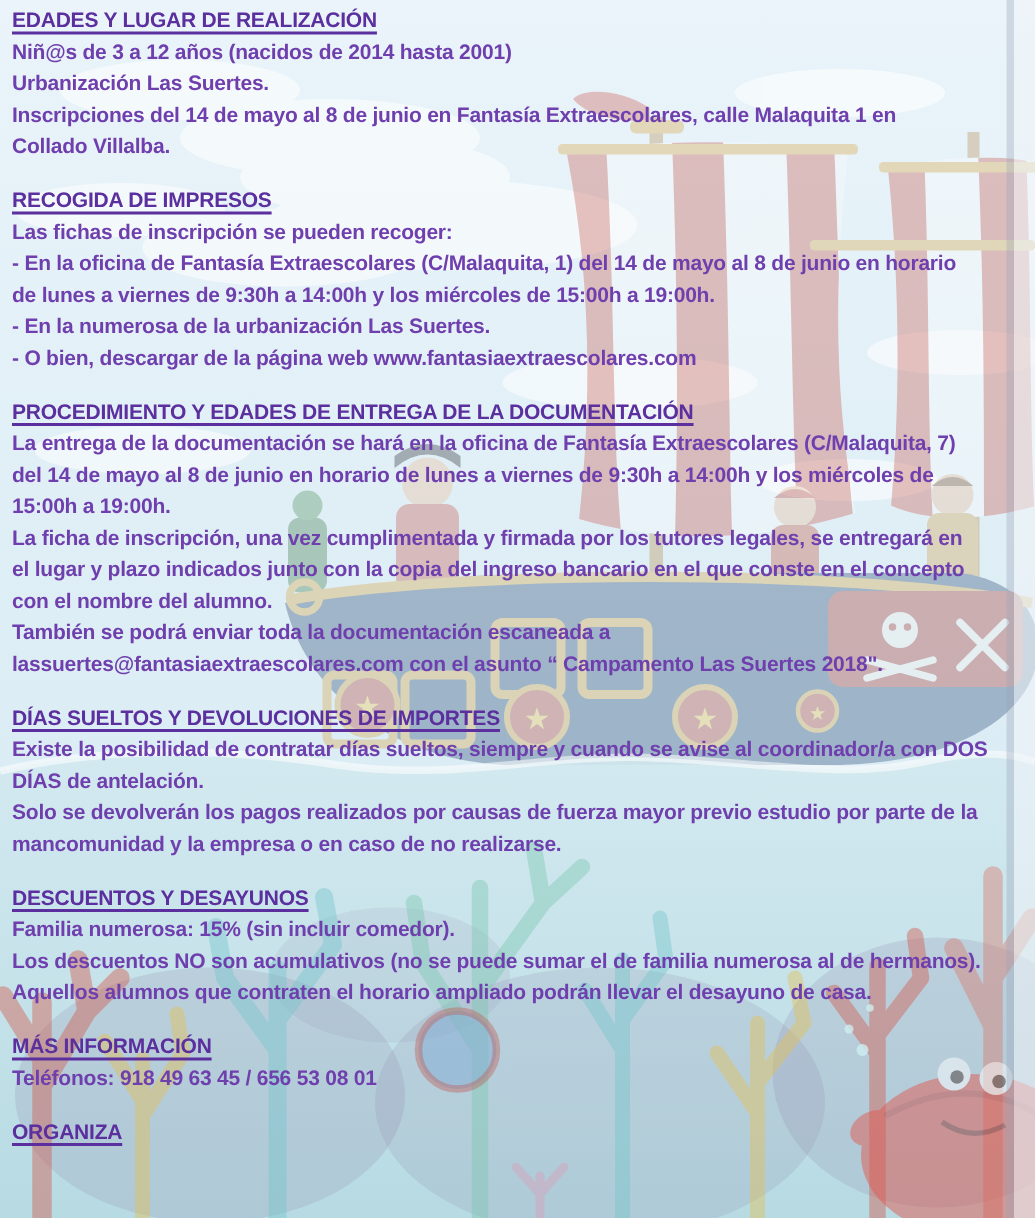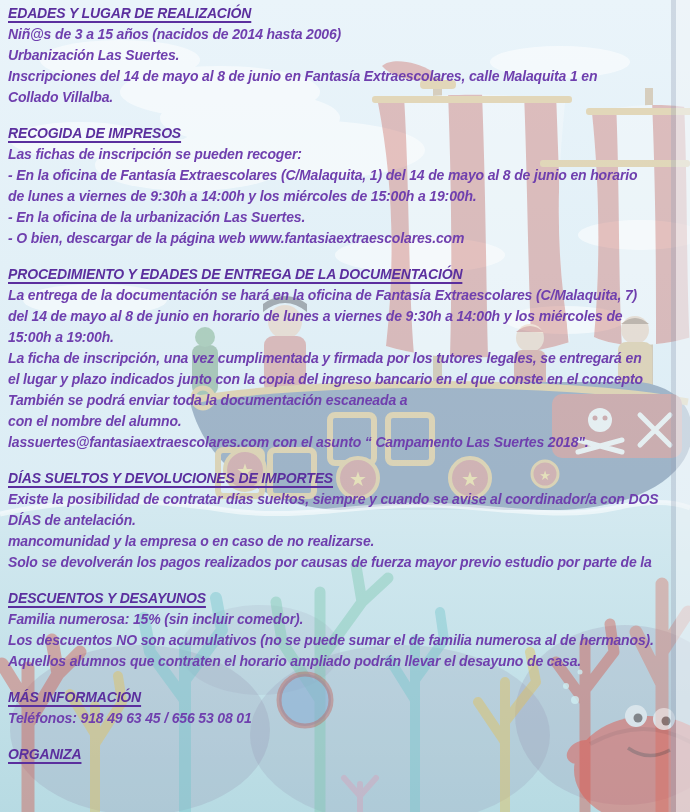--- a/index.html
+++ b/index.html
@@ -5,21 +5,21 @@
   html,body{margin:0;padding:0}
   body{
     width:690px;height:812px;overflow:hidden;position:relative;
     background:#dcedf5;
     font-family:"Liberation Sans",sans-serif;
   }
   .bg{position:absolute;left:0;top:0;z-index:0}
   .content{
     position:absolute;left:0;top:0;right:0;bottom:0;z-index:1;
     padding:3px 8px 0 8px;
-    font-style:italic;font-weight:700;
+    font-weight:700;
     color:var(--body-color,#6f3fae);
     font-size:14px;line-height:21px;letter-spacing:-0.15px;
   }
   .sec{margin:0 0 15px 0}
   .heading{
     color:var(--heading-color,#5b2f9e);
     text-decoration:underline;
     text-underline-offset:3px;
     text-decoration-thickness:1.5px;
     white-space:pre;
@@ -177,56 +177,56 @@
   <g>
     <rect x="671" y="0" width="5" height="812" fill="#9aa4b8" opacity="0.35"></rect>
     <rect x="676" y="0" width="14" height="812" fill="#f0f4f8" opacity="0.55"></rect>
   </g>
 </svg>
 
 <div class="content">
   <div class="sec">
     <div class="heading">EDADES Y LUGAR DE REALIZACIÓN</div>
     <div class="lines">
-        <div class="line">Niñ@s de 3 a 15 años (nacidos de 2014 hasta 2006)</div>
+        <div class="line">Niñ@s de 3 a 12 años (nacidos de 2014 hasta 2001)</div>
         <div class="line">Urbanización Las Suertes.</div>
         <div class="line">Inscripciones del 14 de mayo al 8 de junio en Fantasía Extraescolares, calle Malaquita 1 en</div>
         <div class="line">Collado Villalba.</div>
       </div>
   </div>
   <div class="sec">
     <div class="heading">RECOGIDA DE IMPRESOS</div>
     <div class="lines">
         <div class="line">Las fichas de inscripción se pueden recoger:</div>
         <div class="line">- En la oficina de Fantasía Extraescolares (C/Malaquita, 1) del 14 de mayo al 8 de junio en horario</div>
         <div class="line">de lunes a viernes de 9:30h a 14:00h y los miércoles de 15:00h a 19:00h.</div>
-        <div class="line">- En la oficina de la urbanización Las Suertes.</div>
+        <div class="line">- En la numerosa de la urbanización Las Suertes.</div>
         <div class="line">- O bien, descargar de la página web www.fantasiaextraescolares.com</div>
       </div>
   </div>
   <div class="sec">
     <div class="heading">PROCEDIMIENTO Y EDADES DE ENTREGA DE LA DOCUMENTACIÓN</div>
     <div class="lines">
         <div class="line">La entrega de la documentación se hará en la oficina de Fantasía Extraescolares (C/Malaquita, 7)</div>
         <div class="line">del 14 de mayo al 8 de junio en horario de lunes a viernes de 9:30h a 14:00h y los miércoles de</div>
         <div class="line">15:00h a 19:00h.</div>
         <div class="line">La ficha de inscripción, una vez cumplimentada y firmada por los tutores legales, se entregará en</div>
         <div class="line">el lugar y plazo indicados junto con la copia del ingreso bancario en el que conste en el concepto</div>
+        <div class="line">con el nombre del alumno.</div>
         <div class="line">También se podrá enviar toda la documentación escaneada a</div>
-        <div class="line">con el nombre del alumno.</div>
         <div class="line">lassuertes@fantasiaextraescolares.com con el asunto “ Campamento Las Suertes 2018".</div>
       </div>
   </div>
   <div class="sec">
     <div class="heading">DÍAS SUELTOS Y DEVOLUCIONES DE IMPORTES</div>
     <div class="lines">
         <div class="line">Existe la posibilidad de contratar días sueltos, siempre y cuando se avise al coordinador/a con DOS</div>
         <div class="line">DÍAS de antelación.</div>
+        <div class="line">Solo se devolverán los pagos realizados por causas de fuerza mayor previo estudio por parte de la</div>
         <div class="line">mancomunidad y la empresa o en caso de no realizarse.</div>
-        <div class="line">Solo se devolverán los pagos realizados por causas de fuerza mayor previo estudio por parte de la</div>
       </div>
   </div>
   <div class="sec">
     <div class="heading">DESCUENTOS Y DESAYUNOS</div>
     <div class="lines">
         <div class="line">Familia numerosa: 15% (sin incluir comedor).</div>
         <div class="line">Los descuentos NO son acumulativos (no se puede sumar el de familia numerosa al de hermanos).</div>
         <div class="line">Aquellos alumnos que contraten el horario ampliado podrán llevar el desayuno de casa.</div>
       </div>
   </div>

